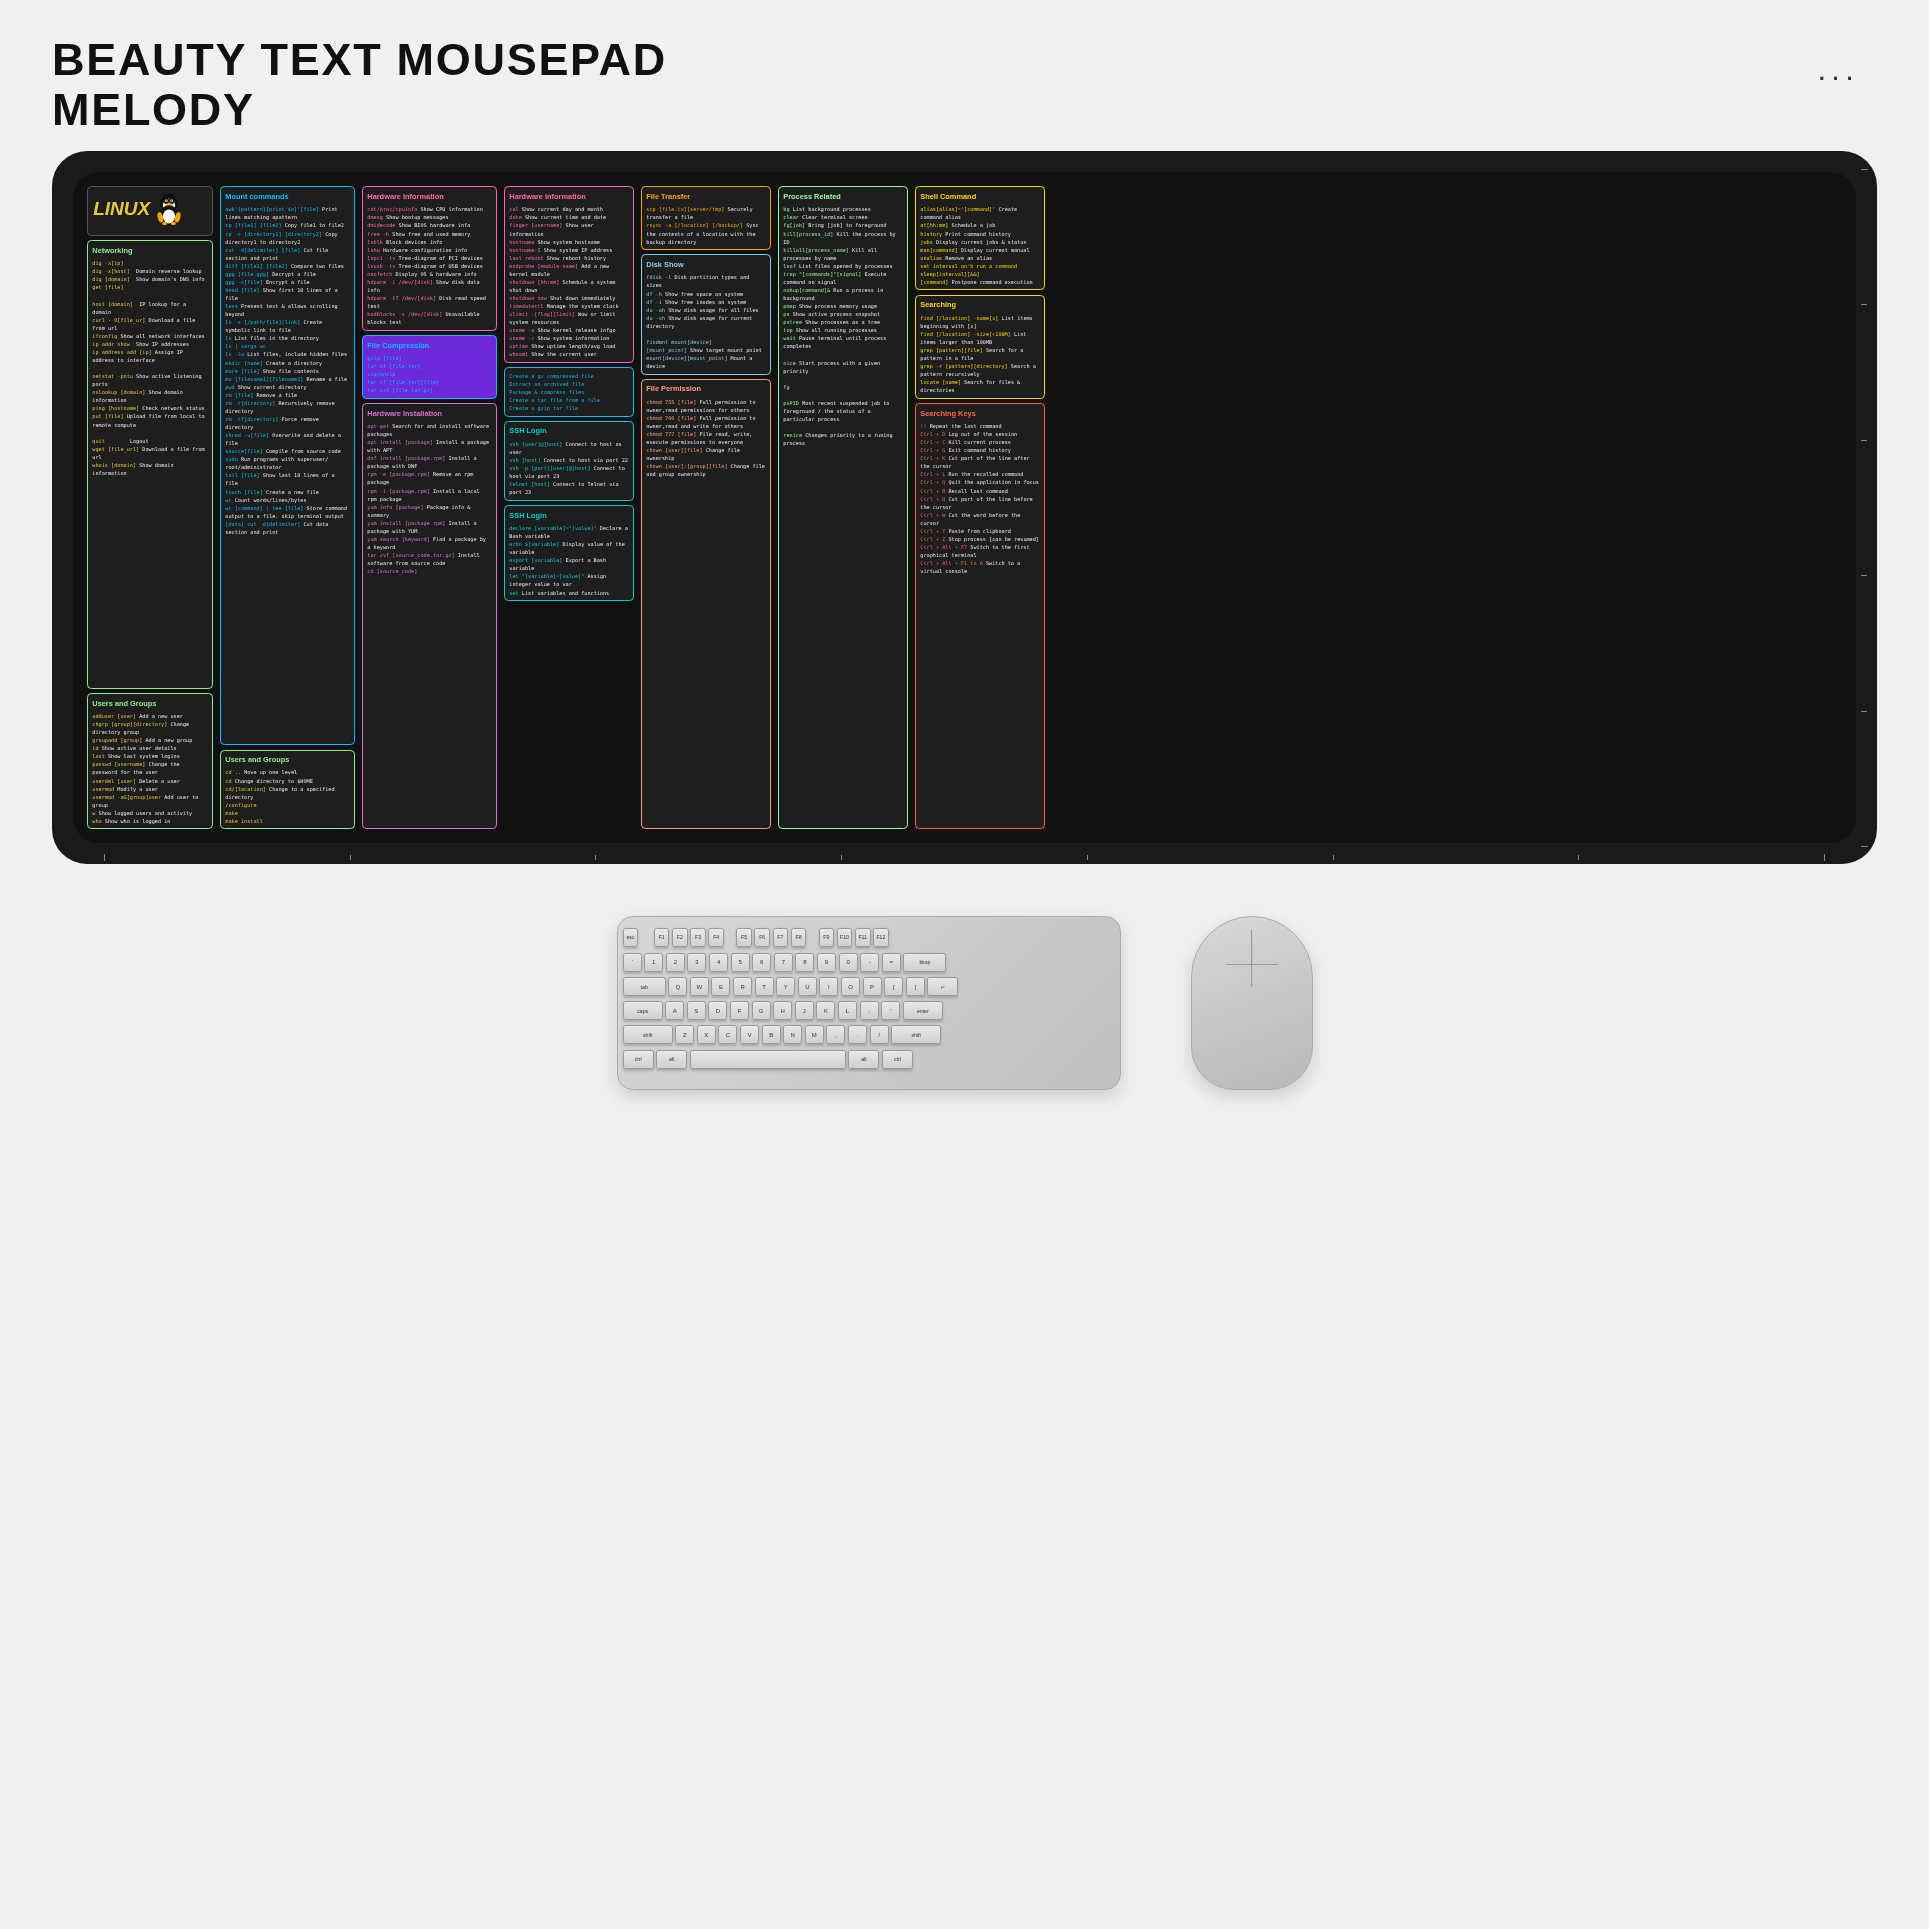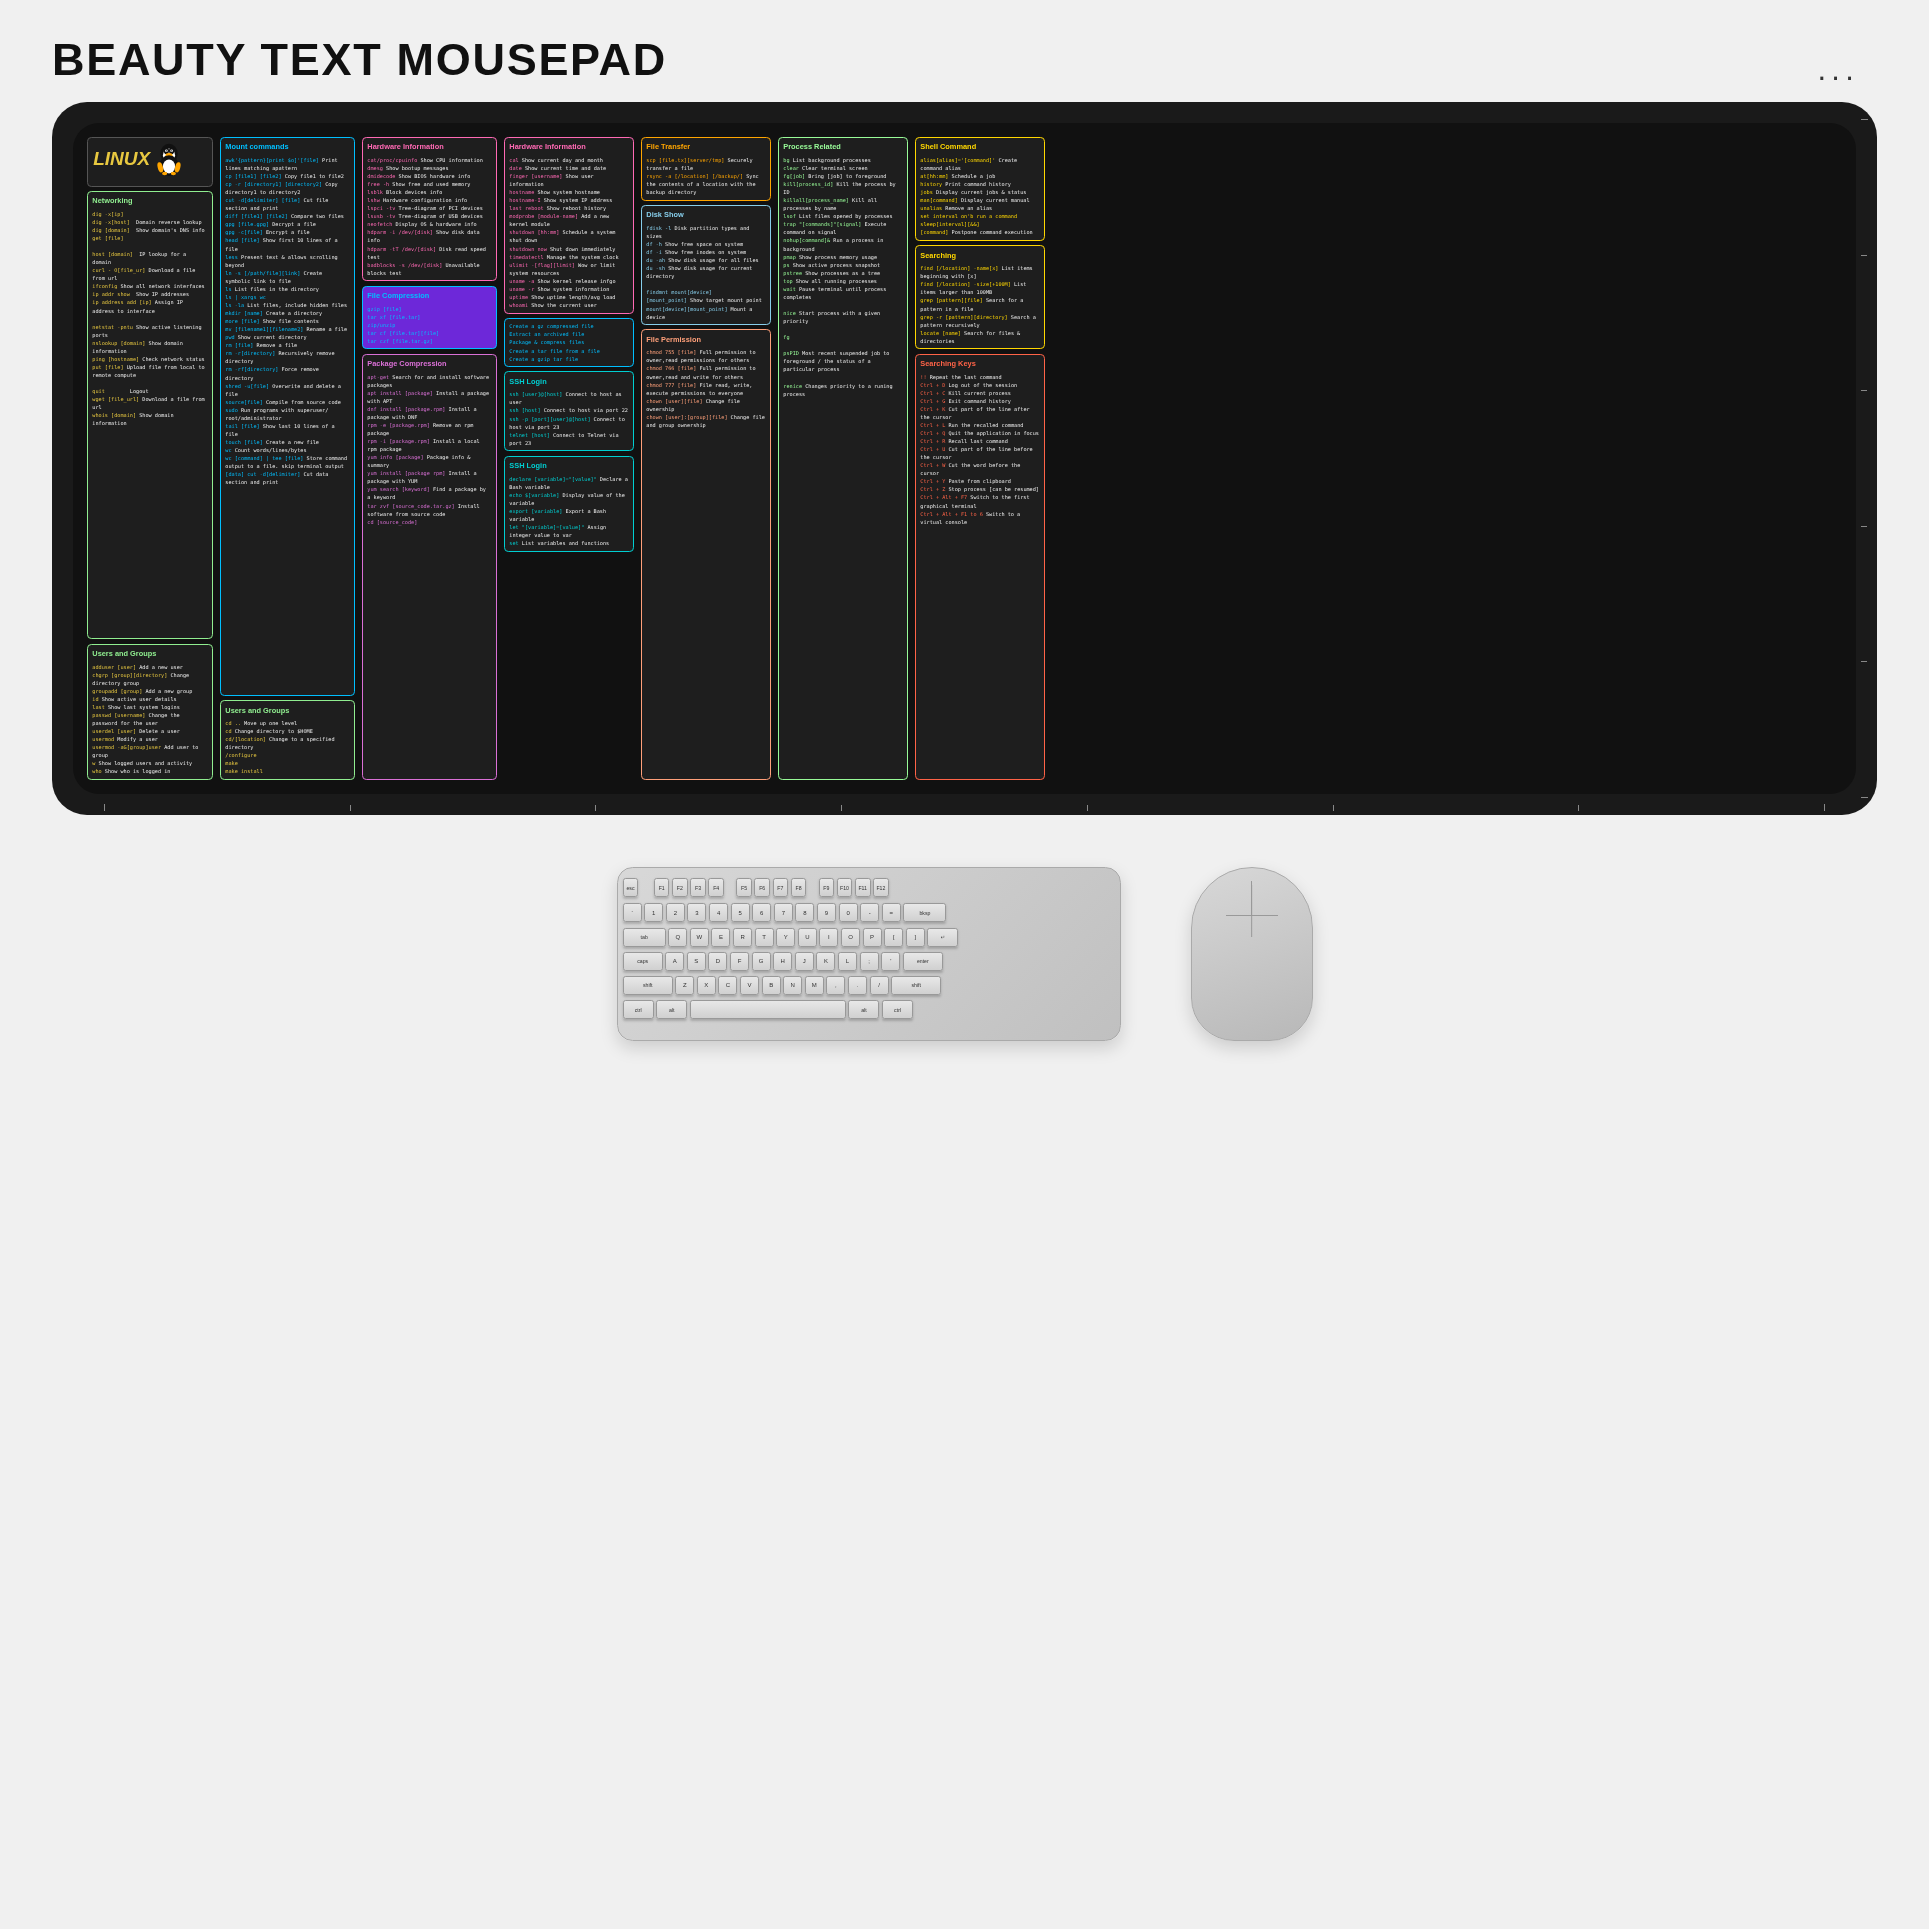--- a/index.html
+++ b/index.html
@@ -157,20 +157,21 @@
 
   </style>
 </head>
 <body>
 
 <div style="position:relative;">
 
   <div class="header">
     <div class="header-title">
       <div>BEAUTY TEXT MOUSEPAD</div>
+      <div>MELODY</div>
     </div>
     <div class="header-dots">...</div>
   </div>
 
   <div class="mousepad-container">
     <div class="mousepad-inner">
 
       <div class="mp-col" style="min-width:126px; max-width:126px;">
 
         <div class="mp-box" style="background:#1e1e1e; border-color:#555; padding:5.2px;">
@@ -310,21 +311,21 @@
           <div style="font-size:5.2px; font-family:monospace; line-height:1.55; color:#eee;">
             <span style="color:#00bfff;">gzip [file]</span><br>
             <span style="color:#00bfff;">tar xf [file.tar]</span><br>
             <span style="color:#00bfff;">zip/unzip</span><br>
             <span style="color:#00bfff;">tar cf [file.tar][file]</span><br>
             <span style="color:#00bfff;">tar czf [file.tar.gz]</span>
           </div>
         </div>
 
         <div class="mp-box" style="background:#1e1e1e; border-color:#da70d6; flex:1;">
-          <div class="mp-box-title" style="color:#da70d6;">Package Compression</div>
+          <div class="mp-box-title" style="color:#da70d6;">Hardware Installation</div>
           <div style="font-size:5.2px; font-family:monospace; line-height:1.55; color:#eee;">
             <span style="color:#da70d6;">apt-get</span>&nbsp;Search for and install software packages<br>
             <span style="color:#da70d6;">apt install [package]</span>&nbsp;Install a package with APT<br>
             <span style="color:#da70d6;">dnf install [package.rpm]</span>&nbsp;Install a package with DNF<br>
             <span style="color:#da70d6;">rpm -e [package.rpm]</span>&nbsp;Remove an rpm package<br>
             <span style="color:#da70d6;">rpm -i [package.rpm]</span>&nbsp;Install a local rpm package<br>
             <span style="color:#da70d6;">yum info [package]</span>&nbsp;Package info &amp; summary<br>
             <span style="color:#da70d6;">yum install [package rpm]</span>&nbsp;Install a package with YUM<br>
             <span style="color:#da70d6;">yum search [keyword]</span>&nbsp;Find a package by a keyword<br>
             <span style="color:#da70d6;">tar zvf [source_code.tar.gz]</span>&nbsp;Install software from source code<br>

